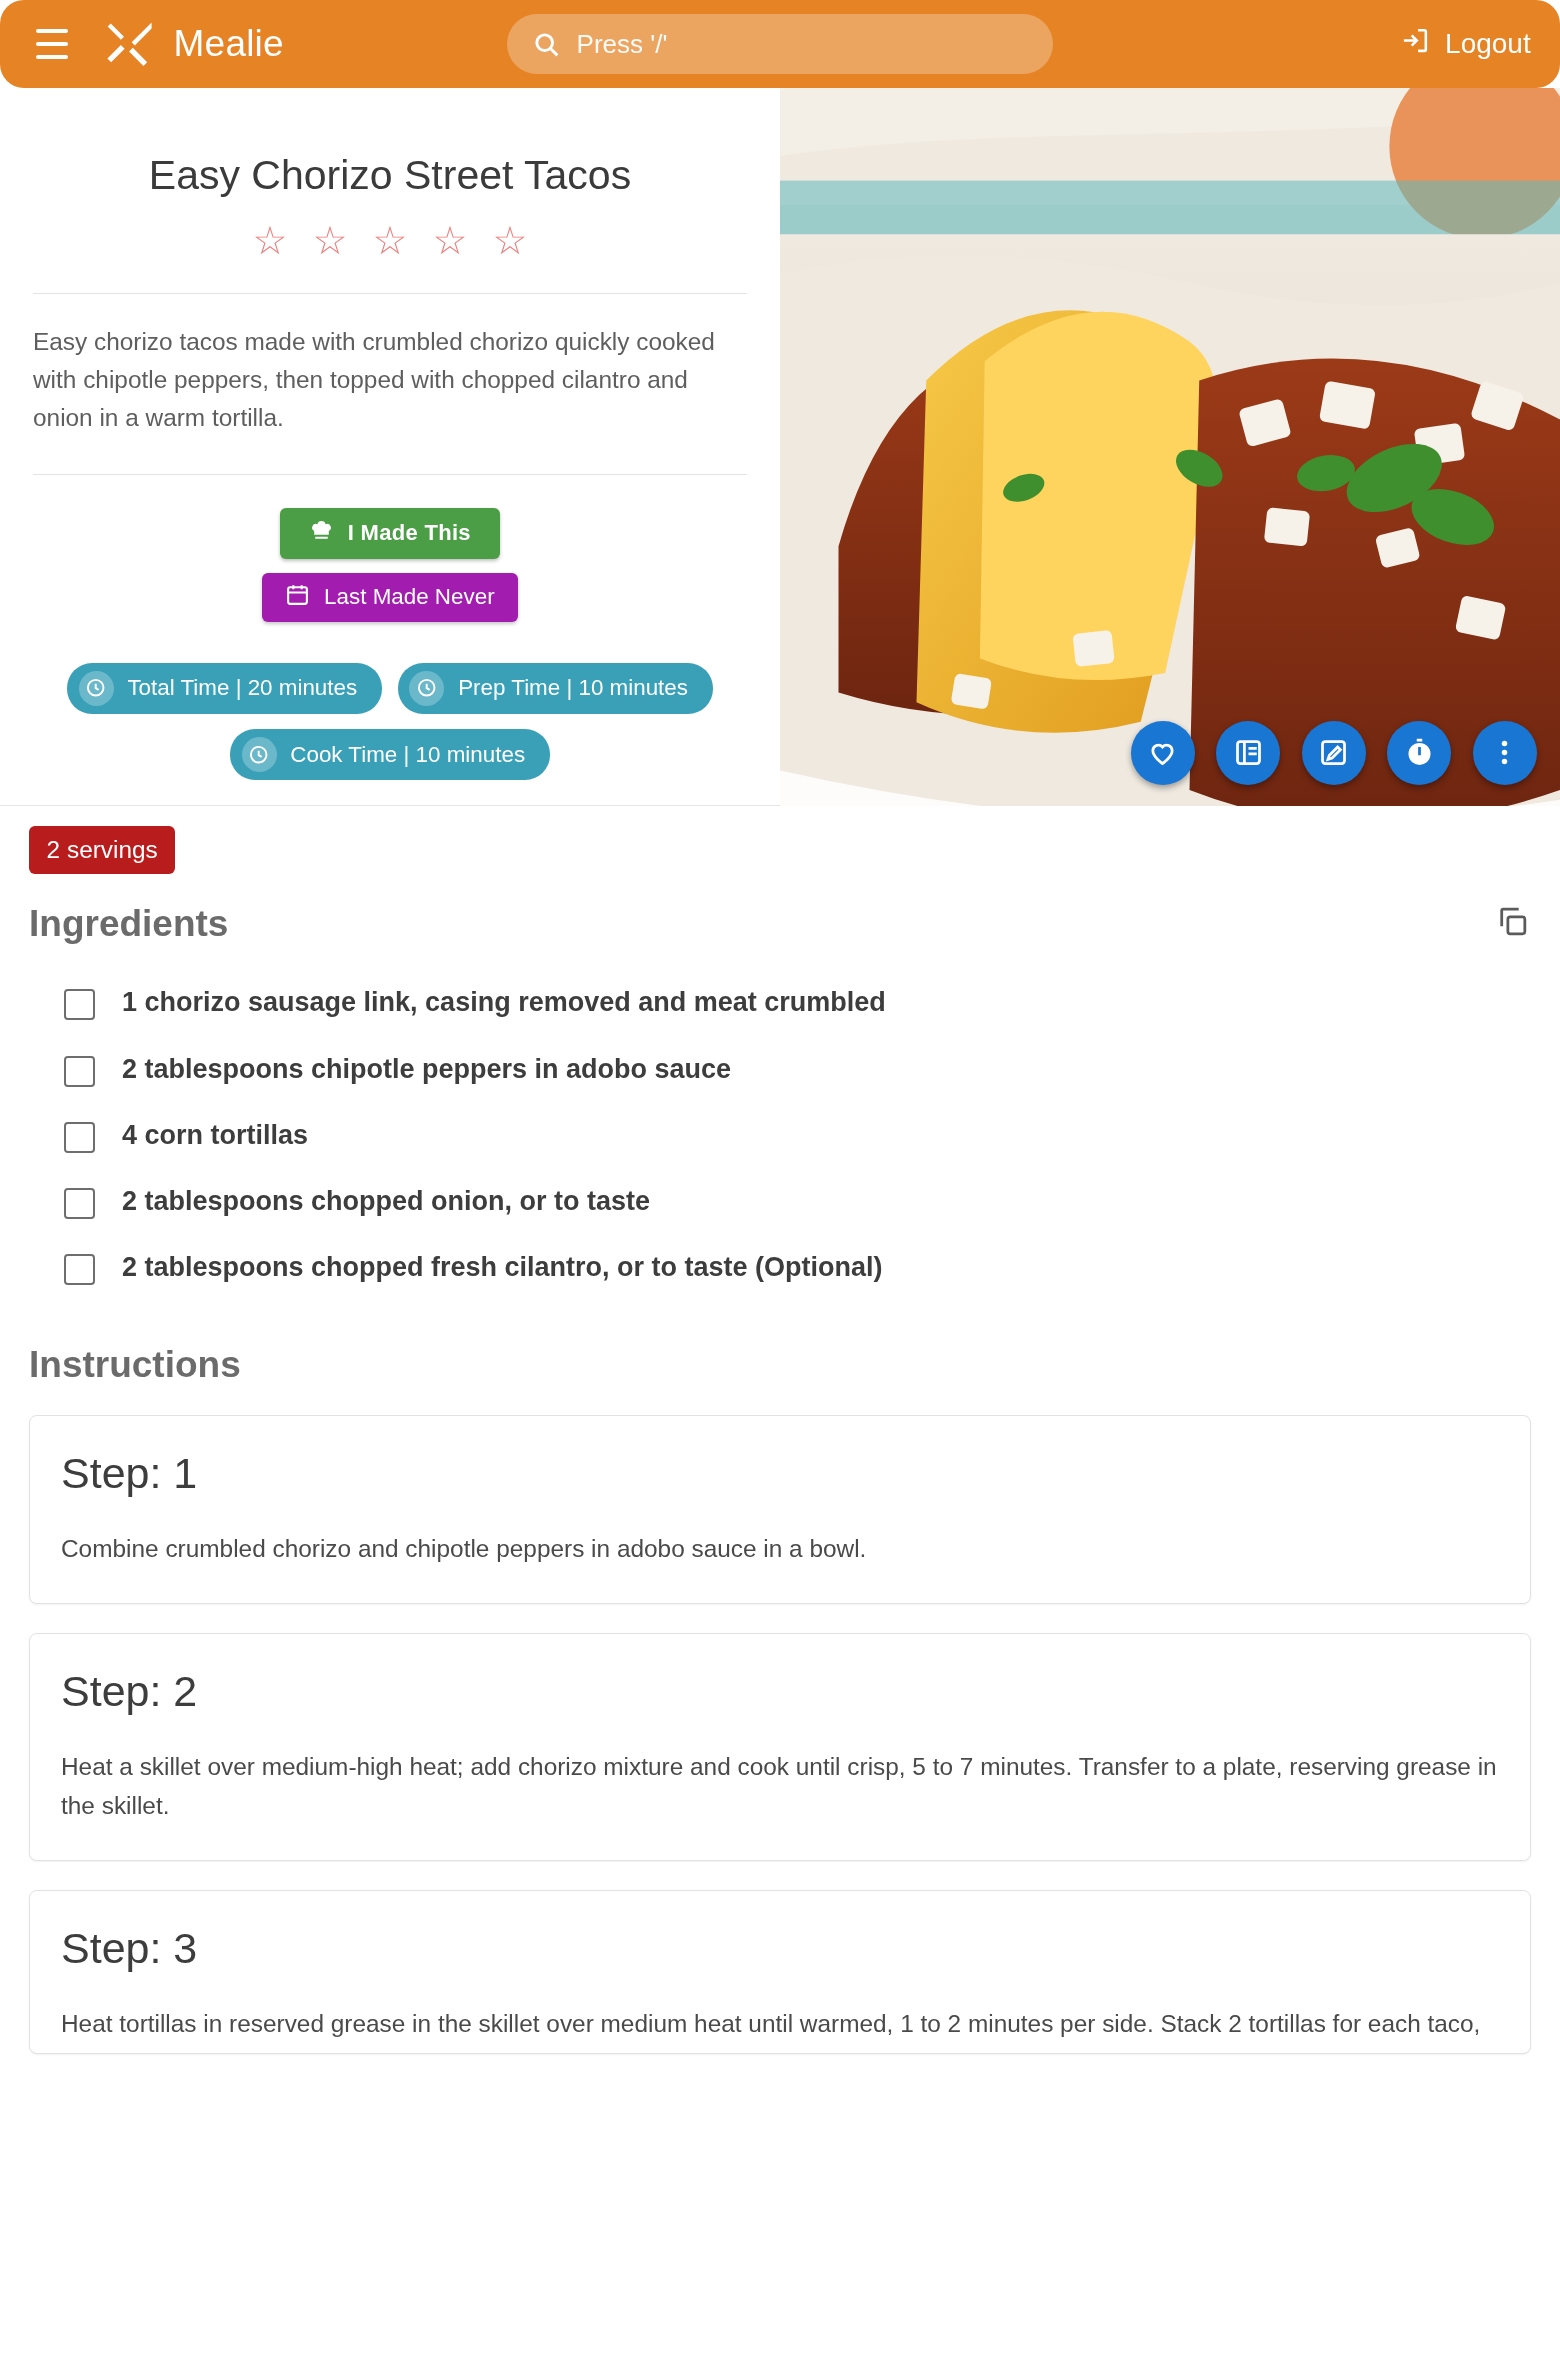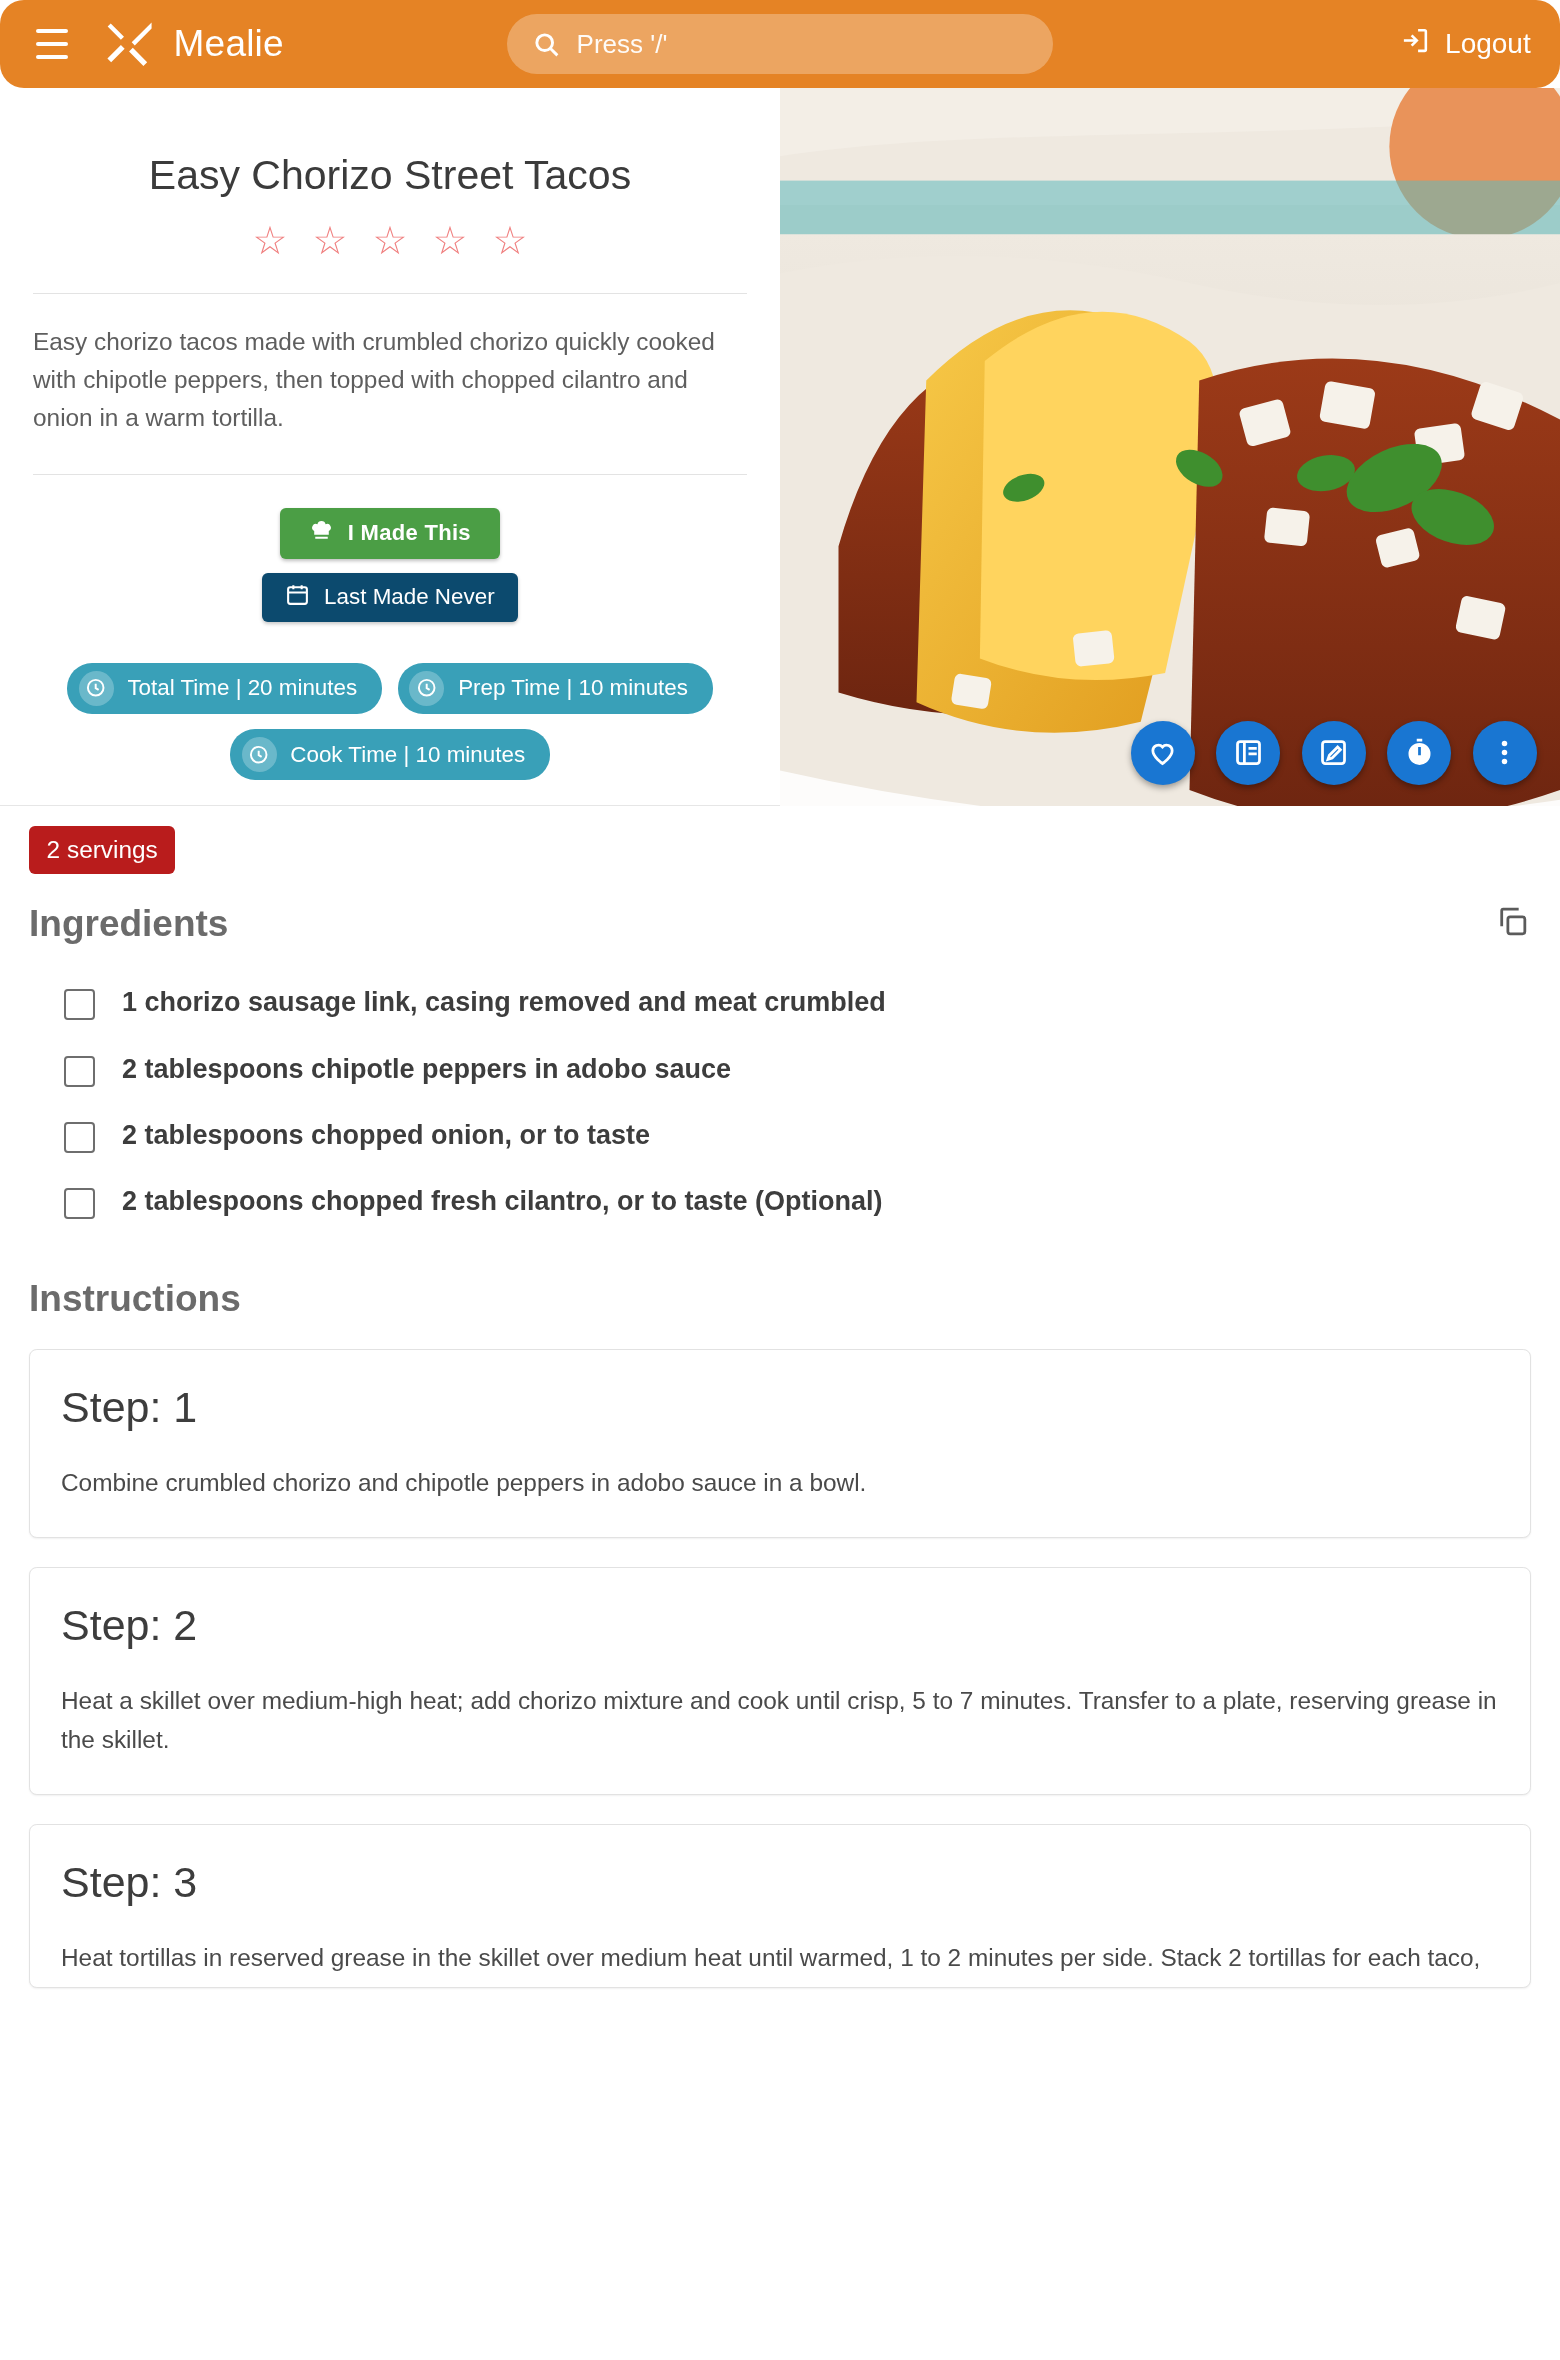--- a/index.html
+++ b/index.html
@@ -76,21 +76,21 @@
 
   .made-btns { display: flex; flex-direction: column; align-items: center; margin-top: 33px; gap: 13.7px; }
   .btn-made {
     background: #4b9e45; color: #fff; border: none;
     border-radius: 5.9px; padding: 0 29px; height: 51px;
     font-size: 22px; font-weight: 700; letter-spacing: 0.3px;
     display: flex; align-items: center; gap: 13.7px; cursor: pointer;
     box-shadow: 0 2px 3.9px rgba(0,0,0,.25);
   }
   .btn-lastmade {
-    background: #0c4a6e; color: #fff; border: none;
+    background: #a21caf; color: #fff; border: none;
     border-radius: 5.9px; padding: 0 23.4px; height: 49px;
     font-size: 22.4px; font-weight: 400;
     display: flex; align-items: center; gap: 13.7px; cursor: pointer;
     box-shadow: 0 2px 3.9px rgba(0,0,0,.22);
   }
   .chips { display: flex; flex-wrap: wrap; justify-content: center; gap: 15.6px; margin-top: 41px; }
   .chip {
     background: #39a0b8; color: #fff; border-radius: 25px;
     height: 51px; display: flex; align-items: center; gap: 13.7px;
     padding: 0 25px 0 11.7px; font-size: 22.4px;
@@ -363,20 +363,24 @@
       <div class="ing-item">
         <div class="checkbox"></div>
         <div class="ing-text">1 chorizo sausage link, casing removed and meat crumbled</div>
       </div>
       <div class="ing-item">
         <div class="checkbox"></div>
         <div class="ing-text">2 tablespoons chipotle peppers in adobo sauce</div>
       </div>
       <div class="ing-item">
         <div class="checkbox"></div>
+        <div class="ing-text">4 corn tortillas</div>
+      </div>
+      <div class="ing-item">
+        <div class="checkbox"></div>
         <div class="ing-text">2 tablespoons chopped onion, or to taste</div>
       </div>
       <div class="ing-item">
         <div class="checkbox"></div>
         <div class="ing-text">2 tablespoons chopped fresh cilantro, or to taste (Optional)</div>
       </div>
     </div>
 
     <div class="instructions-title">Instructions</div>
 

